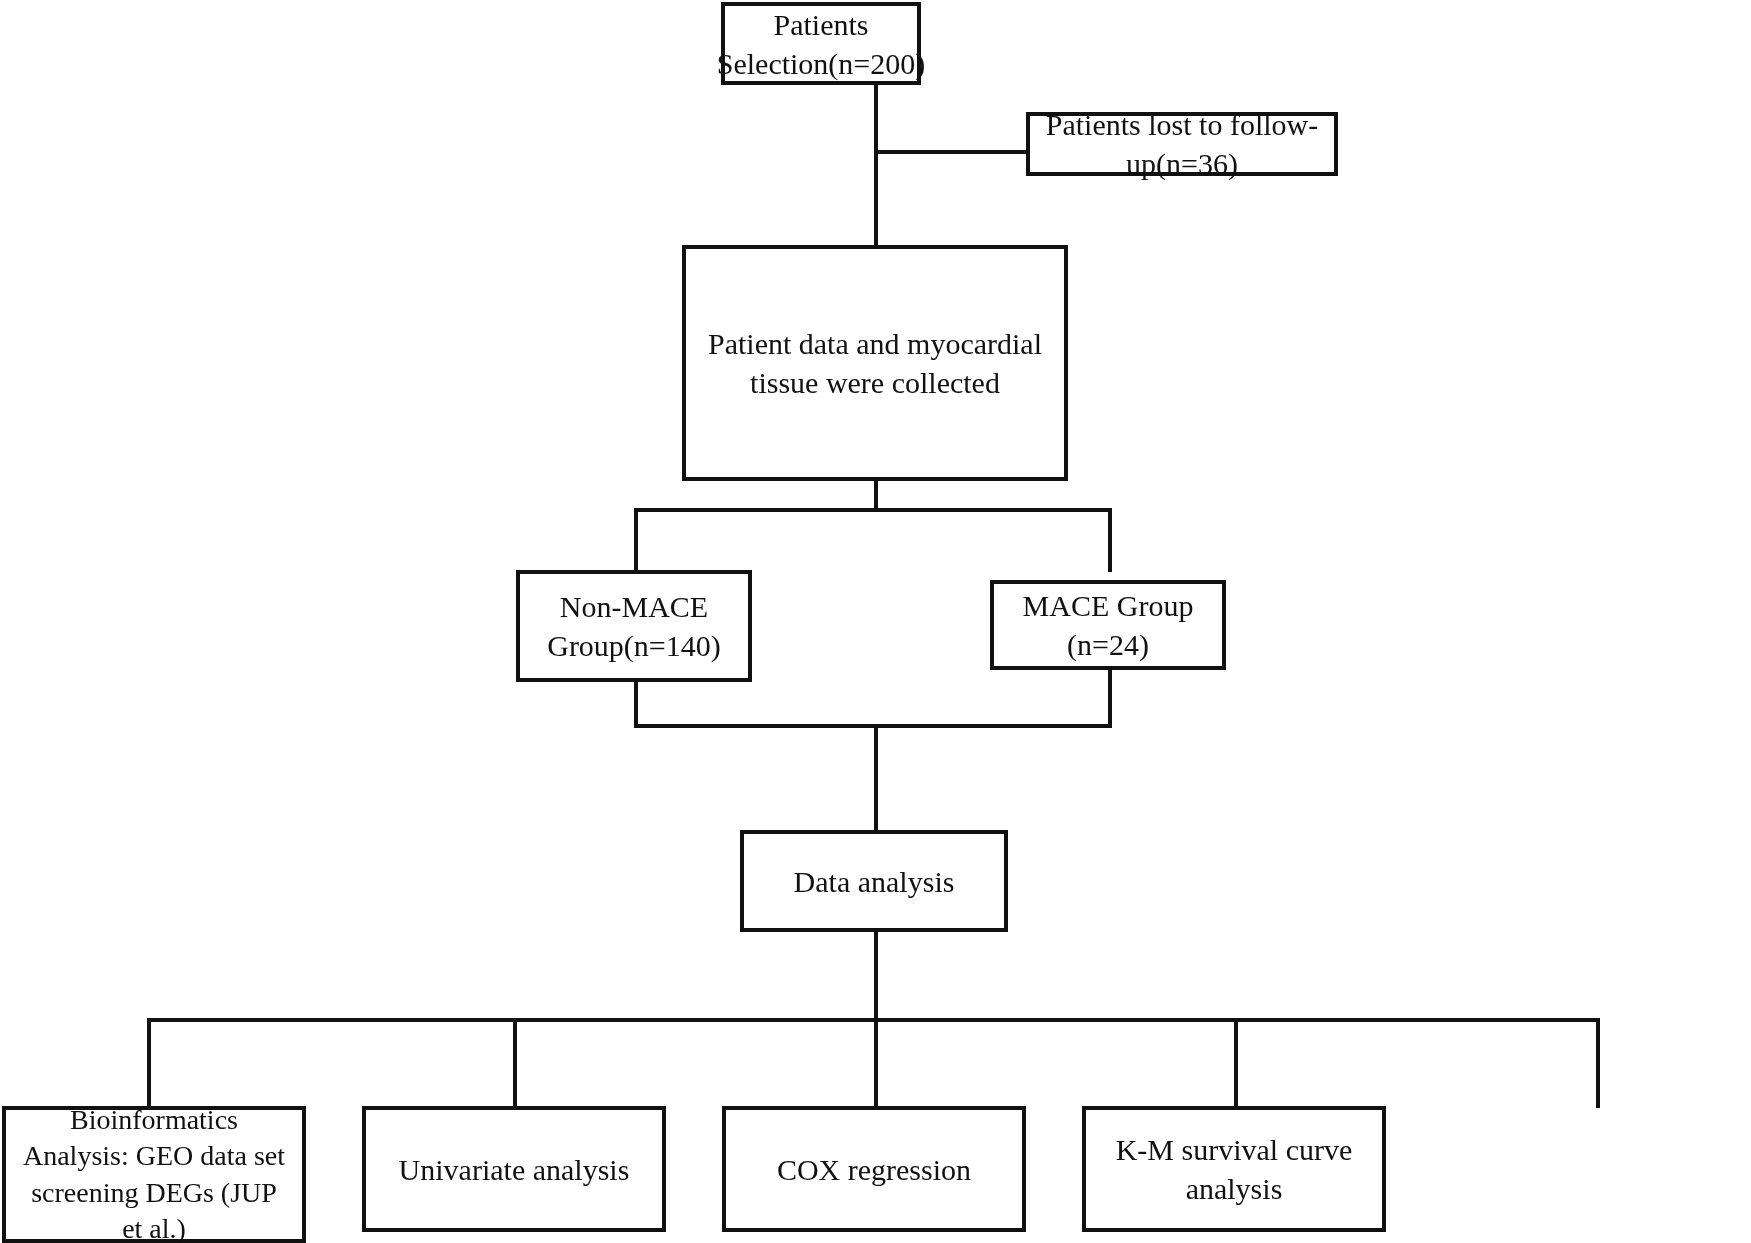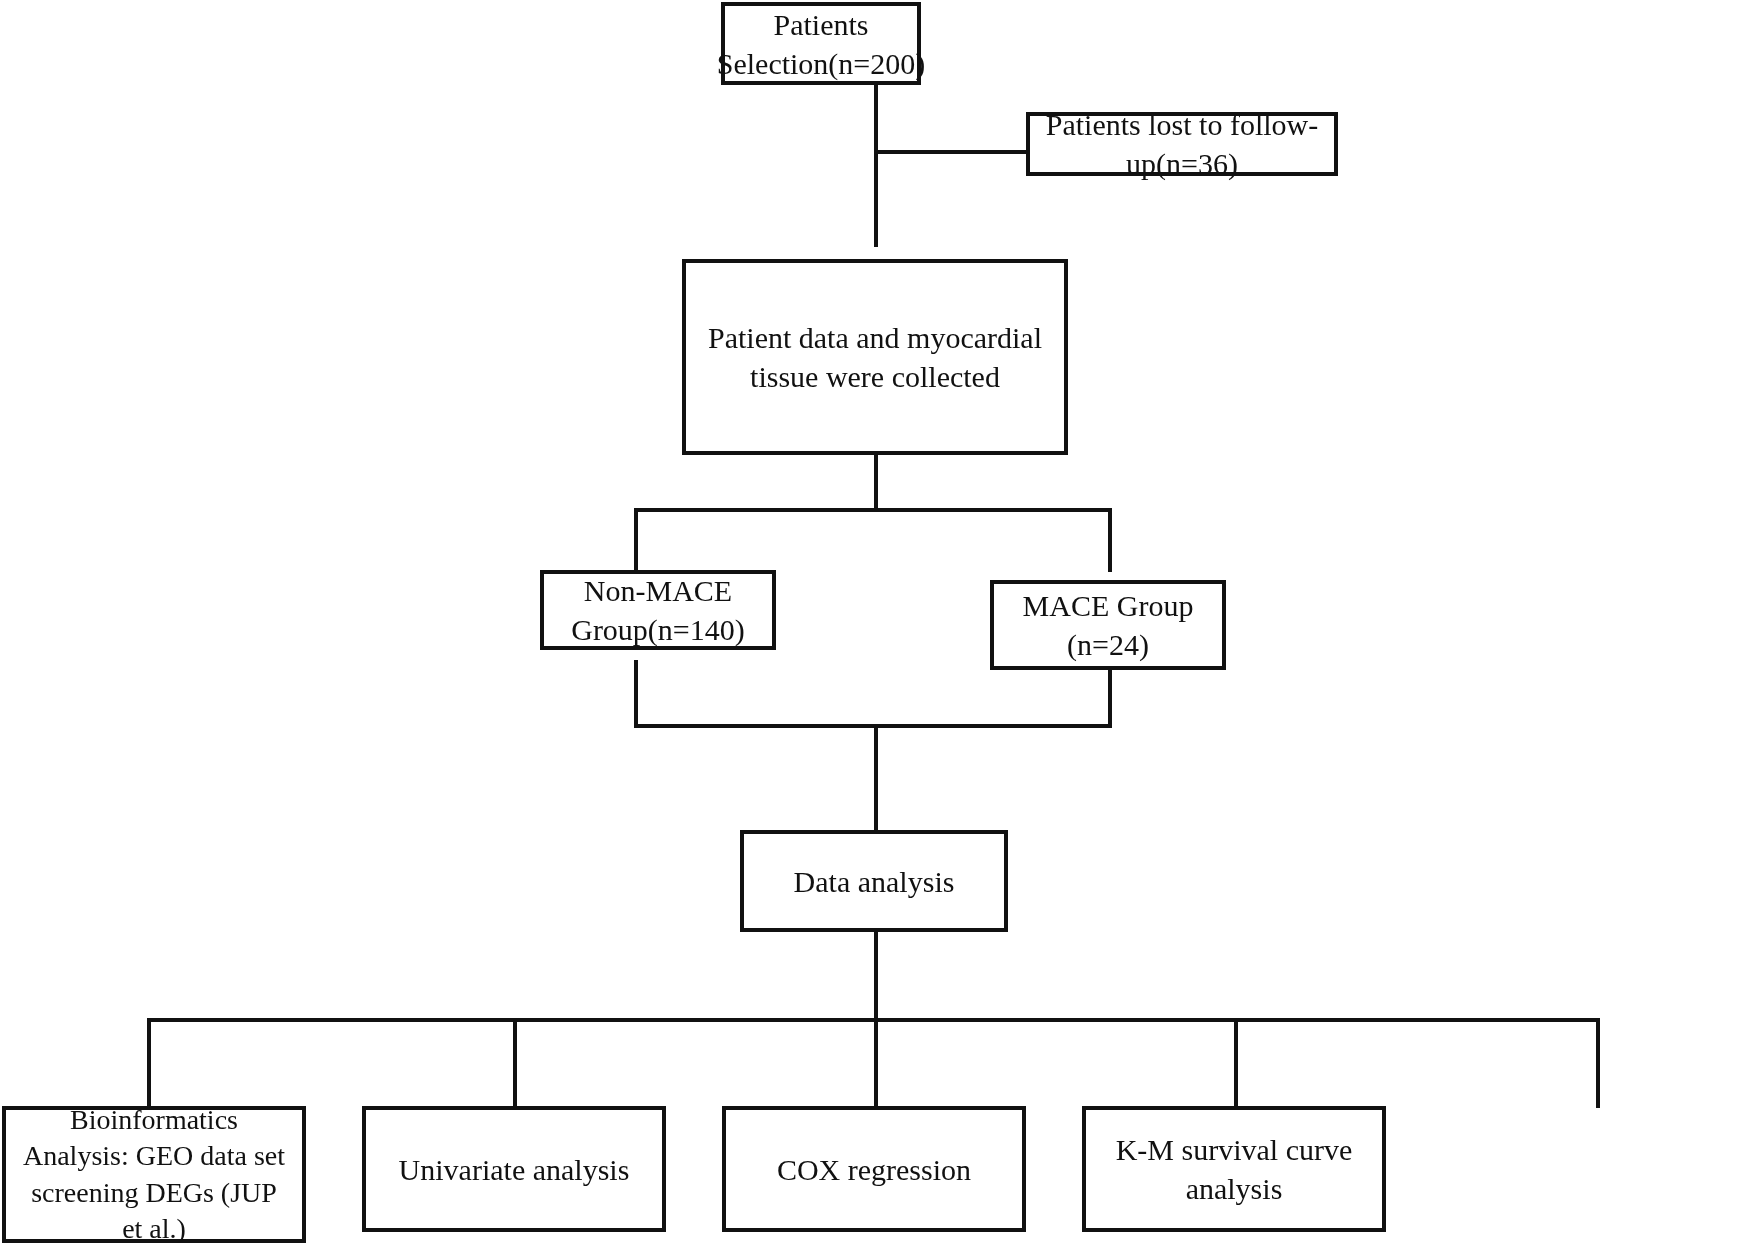--- a/index.html
+++ b/index.html
@@ -60,33 +60,33 @@
 
   <div class="vline" style="left:874px; top:85px; height:162px;"></div>
 
   <div class="hline" style="left:874px; top:150px; width:154px;"></div>
 
   <div class="node" style="left:1026px; top:112px; width:312px; height:64px;">
     <span class="node-text">Patients lost to follow-
 up(n=36)</span>
   </div>
 
-  <div class="node" style="left:682px; top:245px; width:386px; height:196px;margin-top:14px;">
+  <div class="node" style="left:682px; top:245px; width:386px; height:236px;">
     <span class="node-text">Patient data and myocardial
 tissue were collected</span>
   </div>
 
   <div class="vline" style="left:874px; top:441px; height:71px;"></div>
 
   <div class="hline" style="left:634px; top:508px; width:478px;"></div>
 
   <div class="vline" style="left:634px; top:508px; height:64px;"></div>
   <div class="vline" style="left:1108px; top:508px; height:64px;"></div>
 
-  <div class="node" style="left:540px; top:570px; width:236px; height:80px;">
+  <div class="node" style="left:516px; top:570px; width:236px; height:112px;">
     <span class="node-text">Non-MACE
 Group(n=140)</span>
   </div>
 
   <div class="node" style="left:990px; top:570px; width:236px; height:90px;margin-top:10px;">
     <span class="node-text">MACE Group
 (n=24)</span>
   </div>
 
   <div class="vline" style="left:634px; top:660px; height:68px;"></div>

